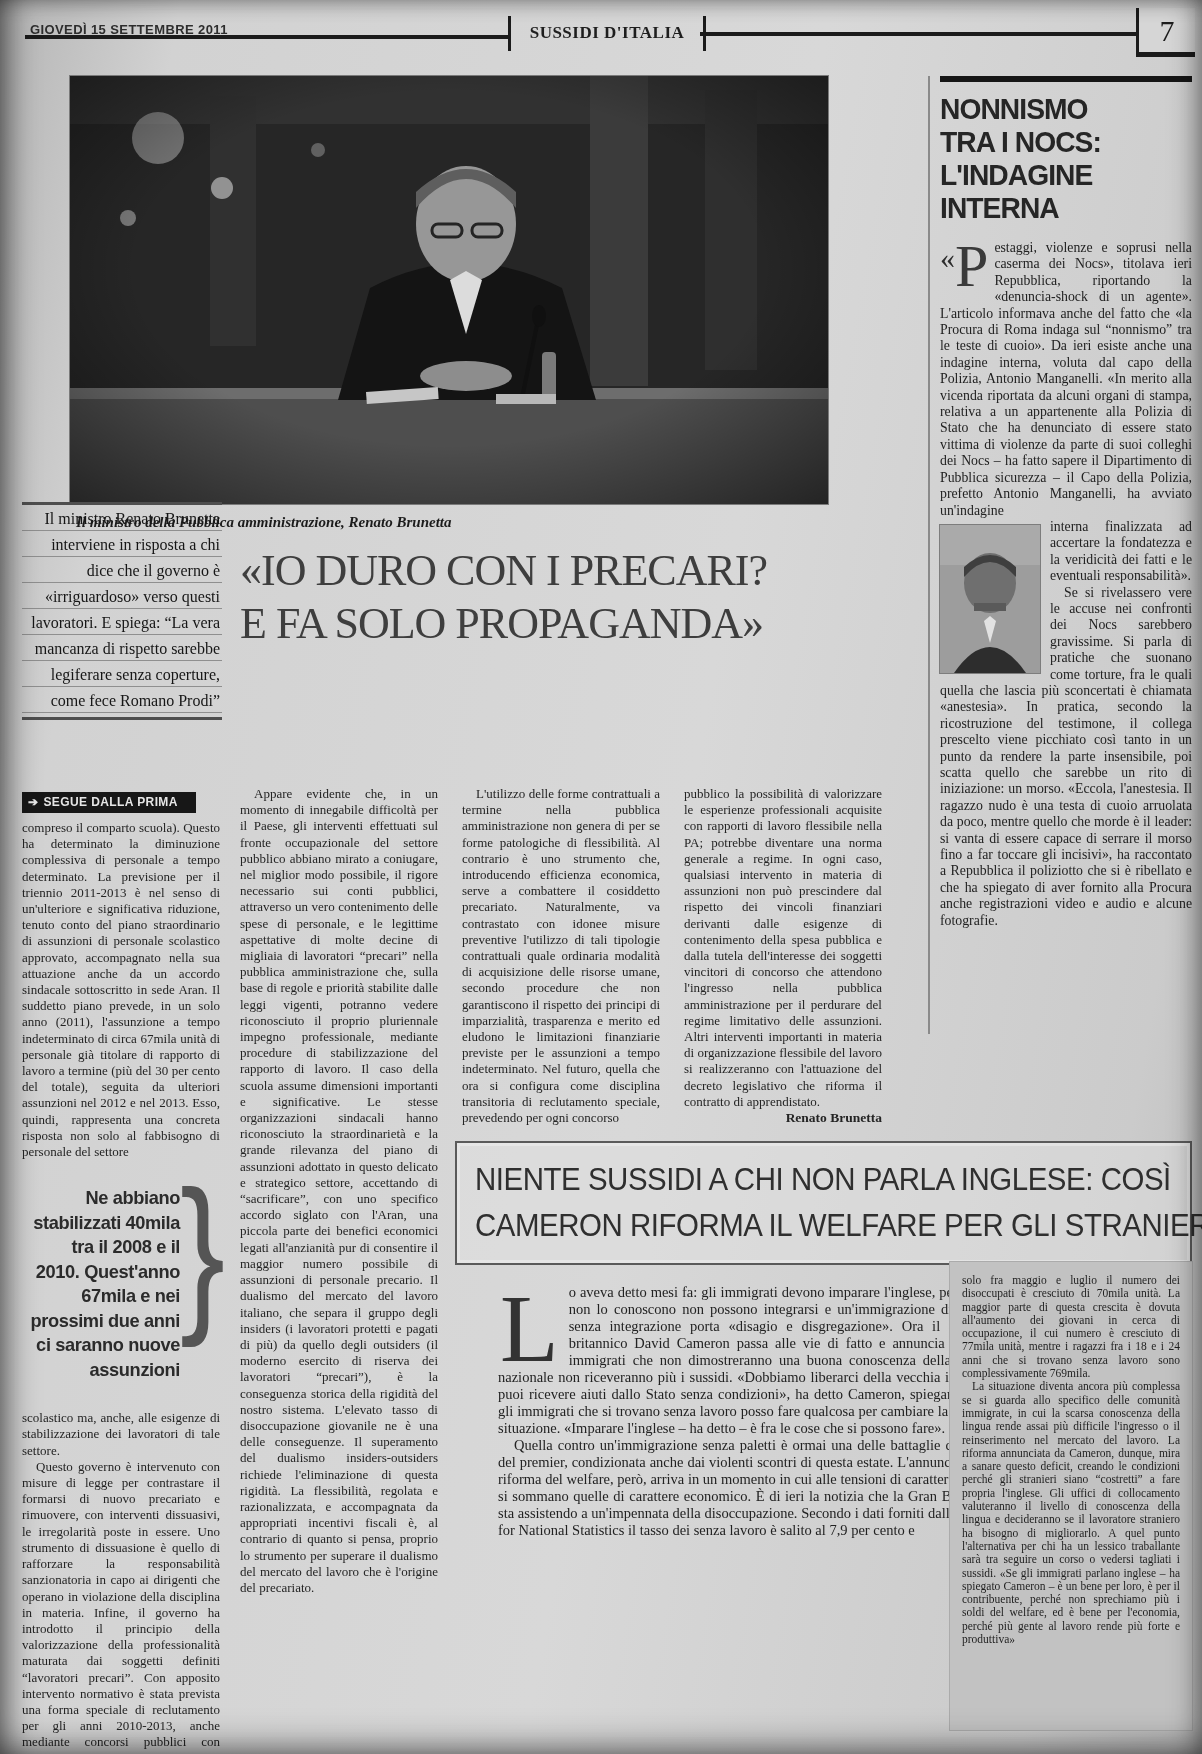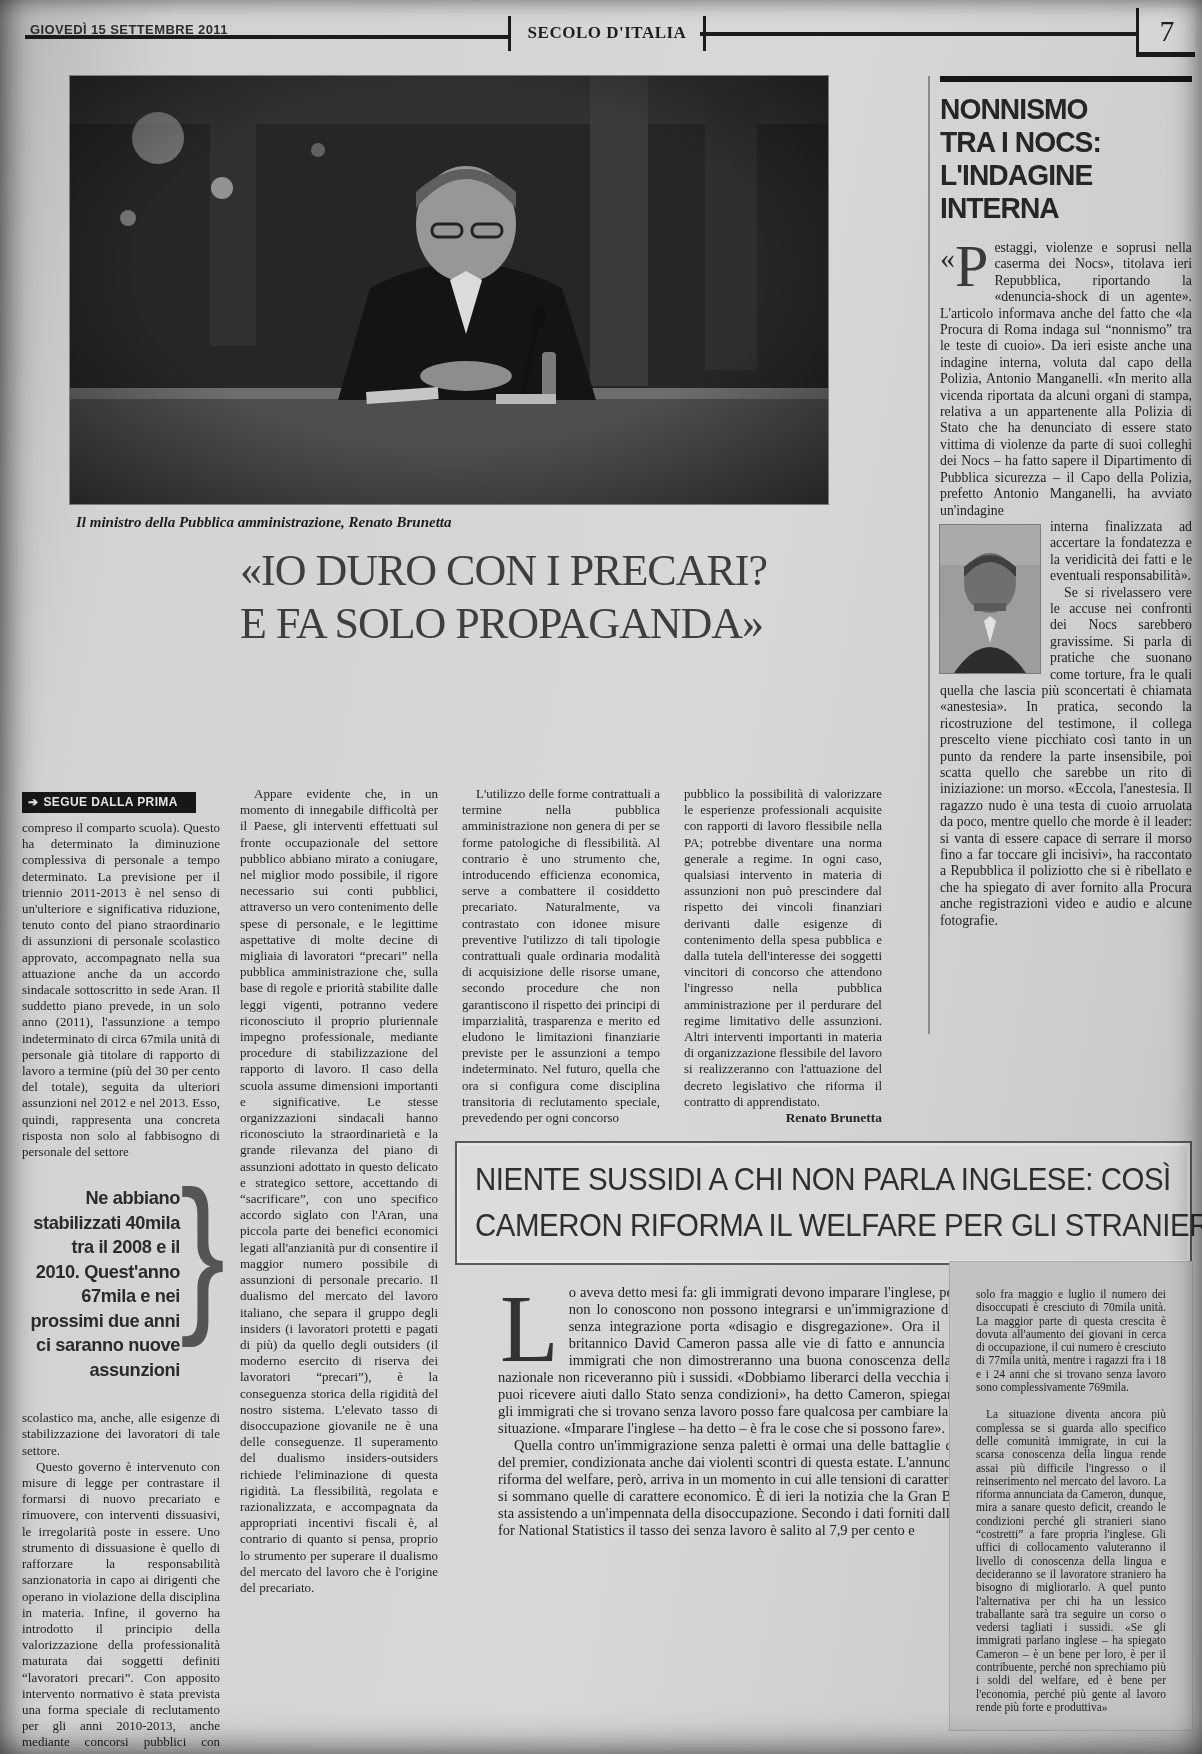--- a/index.html
+++ b/index.html
@@ -69,32 +69,32 @@
     background:rgba(226,226,226,.45);box-shadow:inset 0 0 0 3px rgba(240,240,240,.5);padding:13px 18px;}
   .a2-head{font:400 32px "Liberation Sans",sans-serif;letter-spacing:-.5px;line-height:46px;color:#2f2f2f;
     transform:scaleX(.92);transform-origin:left top;white-space:nowrap;}
   .a2-main{left:498px;top:1284px;width:496px;font-size:14.5px;line-height:17px;text-align:justify;color:#222;}
   .a2-main p{margin:0;}
   .a2-main p.ind{text-indent:16px;}
   .a2-drop{float:left;font:400 96px "Liberation Serif",serif;line-height:78px;padding:6px 10px 0 2px;color:#333;}
   .a2-panel{left:950px;top:1262px;width:242px;height:468px;background:#c2c2c2;box-sizing:border-box;
     padding:12px 12px;box-shadow:0 0 0 1px #ababab;}
   .a2-right{font-size:11.5px;line-height:13.3px;text-align:justify;color:#1f1f1f;}
-  .a2-right p{margin:14px;}
+  .a2-right p{margin:0;}
   .a2-right p.ind{text-indent:10px;}
 </style>
 </head>
 <body>
 
 <div id="canvas">
 
   <div class="abs hdr-date">GIOVEDÌ 15 SETTEMBRE 2011</div>
   <div class="abs hdr-rule" style="left:25px;top:35px;width:483px;"></div>
   <div class="abs hdr-rule" style="left:700px;top:32px;width:436px;"></div>
-  <div class="abs masthead">SECOLO D'ITALIA</div>
+  <div class="abs masthead">SUSSIDI D'ITALIA</div>
   <div class="abs pagenum">7</div>
 
   <div class="abs main-photo">
     <svg width="758" height="428" viewBox="0 0 758 428">
       <defs>
         <radialGradient id="vg" cx="50%" cy="45%" r="75%">
           <stop offset="55%" stop-color="#000" stop-opacity="0"></stop>
           <stop offset="100%" stop-color="#000" stop-opacity="0.55"></stop>
         </radialGradient>
       </defs>
@@ -150,20 +150,21 @@
             <path d="M14 148 q36 -52 72 0 z" fill="#2d2d2d"></path>
             <path d="M44 96 l6 -5 l6 5 l-6 22 z" fill="#e2e2e2"></path>
           </svg>
         </span>
         <p>interna finalizzata ad accertare la fondatezza e la veridicità dei fatti e le eventuali responsabilità».</p>
         <p class="side-p2">Se si rivelassero vere le accuse nei confronti dei Nocs sarebbero gravissime. Si parla di pratiche che suonano come torture, fra le quali quella che lascia più sconcertati è chiamata «anestesia». In pratica, secondo la ricostruzione del testimone, il collega prescelto viene picchiato così tanto in un punto da rendere la parte insensibile, poi scatta quello che sarebbe un rito di iniziazione: un morso. «Eccola, l'anestesia. Il ragazzo nudo è una testa di cuoio arruolata da poco, mentre quello che morde è il leader: si vanta di essere capace di serrare il morso fino a far toccare gli incisivi», ha raccontato a Repubblica il poliziotto che si è ribellato e che ha spiegato di aver fornito alla Procura anche registrazioni video e audio e alcune fotografie.</p>
       </div>
     </div>
   </div>
 
+  <div class="abs summary">Il ministro Renato Brunetta interviene in risposta a chi dice che il governo è «irriguardoso» verso questi lavoratori. E spiega: “La vera mancanza di rispetto sarebbe legiferare senza coperture, come fece Romano Prodi”</div>
 
   <div class="abs headline">
     <div>«IO DURO CON I PRECARI?</div>
     <div>E FA SOLO PROPAGANDA»</div>
   </div>
 
   <div class="abs segue">
     <span class="arr">➔</span><span>SEGUE DALLA PRIMA</span>
   </div>
 

